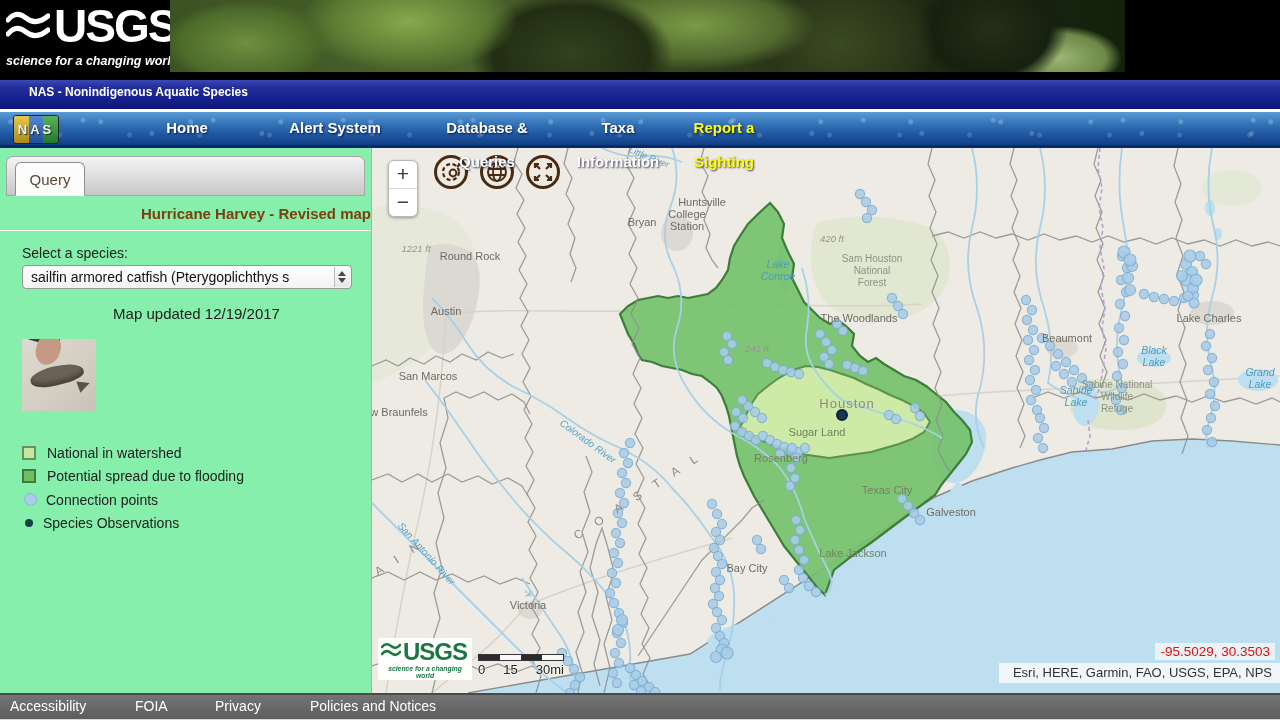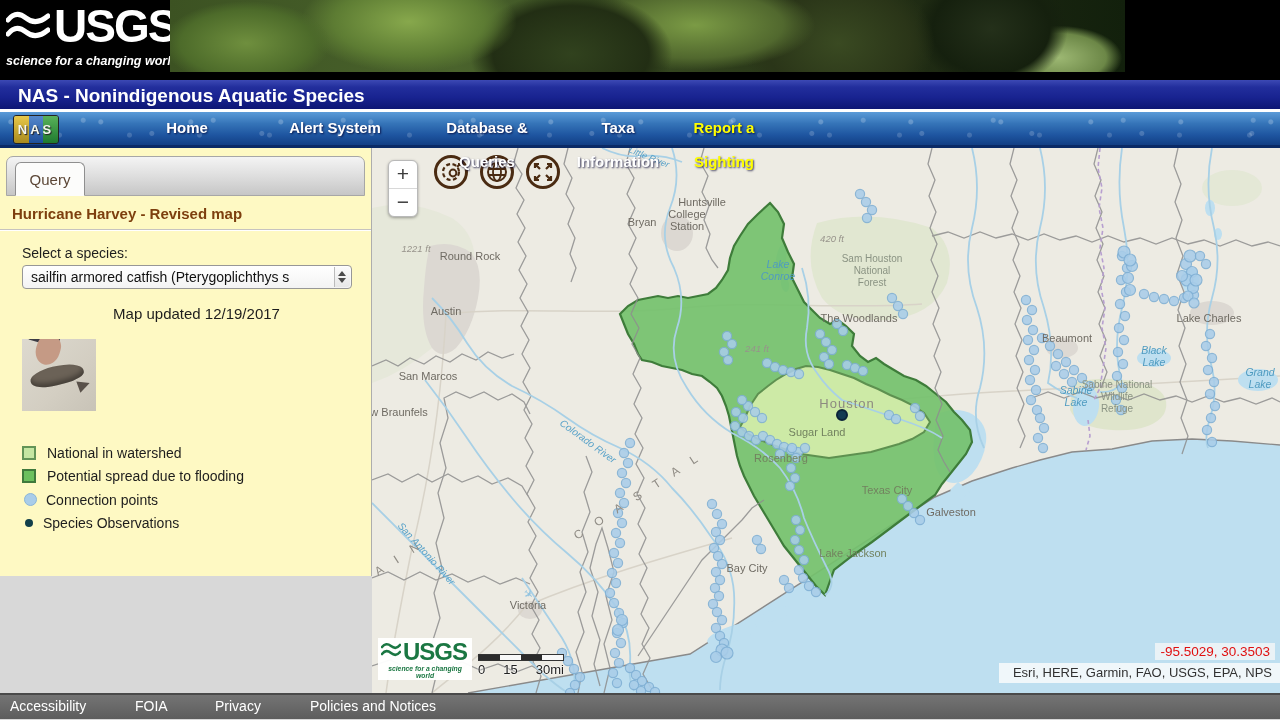--- a/index.html
+++ b/index.html
@@ -23,21 +23,21 @@
       radial-gradient(ellipse 80px 40px at 93% 80%, #9db873 0%, #6c8747 60%, transparent 80%),
       linear-gradient(90deg,#3c5222 0%,#4a632c 30%,#2c3b1a 60%,#1b2611 85%,#12200c 100%);}
   .header-links{position:absolute;left:1130px;top:8px;width:148px;color:#fff;
     font-size:15px;font-weight:bold;line-height:20.5px;}
   .header-links div{cursor:pointer;}
 
   
   .site-bar{position:absolute;left:0;top:80px;width:1280px;height:29px;
     background:linear-gradient(180deg,#3c49b4 0%,#222e9c 25%,#182390 60%,#0d1674 100%);
     border-bottom:3px solid #fff;box-sizing:content-box;}
-  .site-bar span{display:block;padding:5px 0 0 18px;color:#fff;font-size:19px;font-weight:bold;}
+  .site-bar span{display:block;padding:5px 0 0 18px;color:#fff;font-size:12px;font-weight:bold;margin-left:11px;}
 
   
   .navbar{position:absolute;left:0;top:112px;width:1280px;height:33px;z-index:30;
     background:
       radial-gradient(circle at 12% 30%, rgba(255,255,255,.22) 0 2px, transparent 3px),
       radial-gradient(circle at 38% 65%, rgba(255,255,255,.18) 0 2px, transparent 3px),
       radial-gradient(circle at 64% 25%, rgba(255,255,255,.20) 0 2px, transparent 3px),
       radial-gradient(circle at 85% 70%, rgba(255,255,255,.16) 0 2px, transparent 3px),
       linear-gradient(180deg,#5b9bd8 0%,#3574b8 35%,#1e55a0 70%,#123f85 100%);
     background-size:90px 33px,110px 33px,130px 33px,70px 33px,100% 100%;
@@ -50,28 +50,28 @@
   .nas-logo .nas-word{position:absolute;left:0;top:6px;width:100%;text-align:center;color:#f4f7ef;
     font-size:13px;font-weight:bold;letter-spacing:3px;text-shadow:1px 1px 1px #222;}
   .nav-item{position:absolute;top:7px;transform:translateX(-50%);text-align:center;
     color:#fff;font-size:15px;font-weight:bold;cursor:pointer;
     text-shadow:1px 1px 2px rgba(0,0,50,.75);white-space:nowrap;}
   .nav-item .l1{height:16px;}
   .nav-item .l2{margin-top:18px;height:16px;}
   .nav-item.hl{color:#ffff00;}
 
   
-  .panel{position:absolute;left:0;top:148px;width:372px;height:428px;background:#fef9c3;
+  .panel{position:absolute;left:0;top:148px;width:372px;height:545px;background:#86efac;
     border-right:1px solid #adadad;box-sizing:border-box;z-index:20;color:#1d1d1d;}
   .tabbar{position:relative;margin:8px 6px 0 6px;height:38px;border:1px solid #a7a7a7;
     border-radius:7px 7px 0 0;background:linear-gradient(180deg,#f4f4f4 0%,#dedede 50%,#c6c6c6 100%);}
   .tab{position:absolute;left:8px;top:5px;bottom:-1px;width:70px;background:#fcfcfb;
     border:1px solid #8f8f8f;border-bottom:1px solid #fcfcfb;border-radius:6px 6px 0 0;
     font-size:15px;color:#5b4636;text-align:center;padding-top:8px;box-sizing:border-box;cursor:pointer;}
-  .panel h1{margin:9px 0 0 12px;font-size:15px;color:#7d3f0e;font-weight:bold;}
+  .panel h1{margin:9px 0 0 12px;font-size:15px;color:#7d3f0e;font-weight:bold;text-align:right;}
   .divider{margin-top:7px;border-top:1px solid #c6c3bf;box-shadow:0 1px 0 #ffffff;}
   .sel-label{margin:15px 0 4px 22px;font-size:14px;}
   .selectbox{position:relative;margin-left:22px;width:330px;height:24px;box-sizing:border-box;
     border:1px solid #979797;border-radius:4px;background:linear-gradient(#ffffff,#f3f3f3);
     font-size:14px;color:#111;padding:3px 22px 0 8px;white-space:nowrap;overflow:hidden;cursor:pointer;}
   .stepper{position:absolute;right:1px;top:1px;bottom:1px;width:15px;border-left:1px solid #bbb;
     background:linear-gradient(#fbfbfb,#e7e7e7);border-radius:0 3px 3px 0;}
   .stepper .up{position:absolute;left:3px;top:4px;width:0;height:0;
     border-left:4px solid transparent;border-right:4px solid transparent;border-bottom:5px solid #4a4a4a;}
   .stepper .dn{position:absolute;left:3px;bottom:4px;width:0;height:0;

